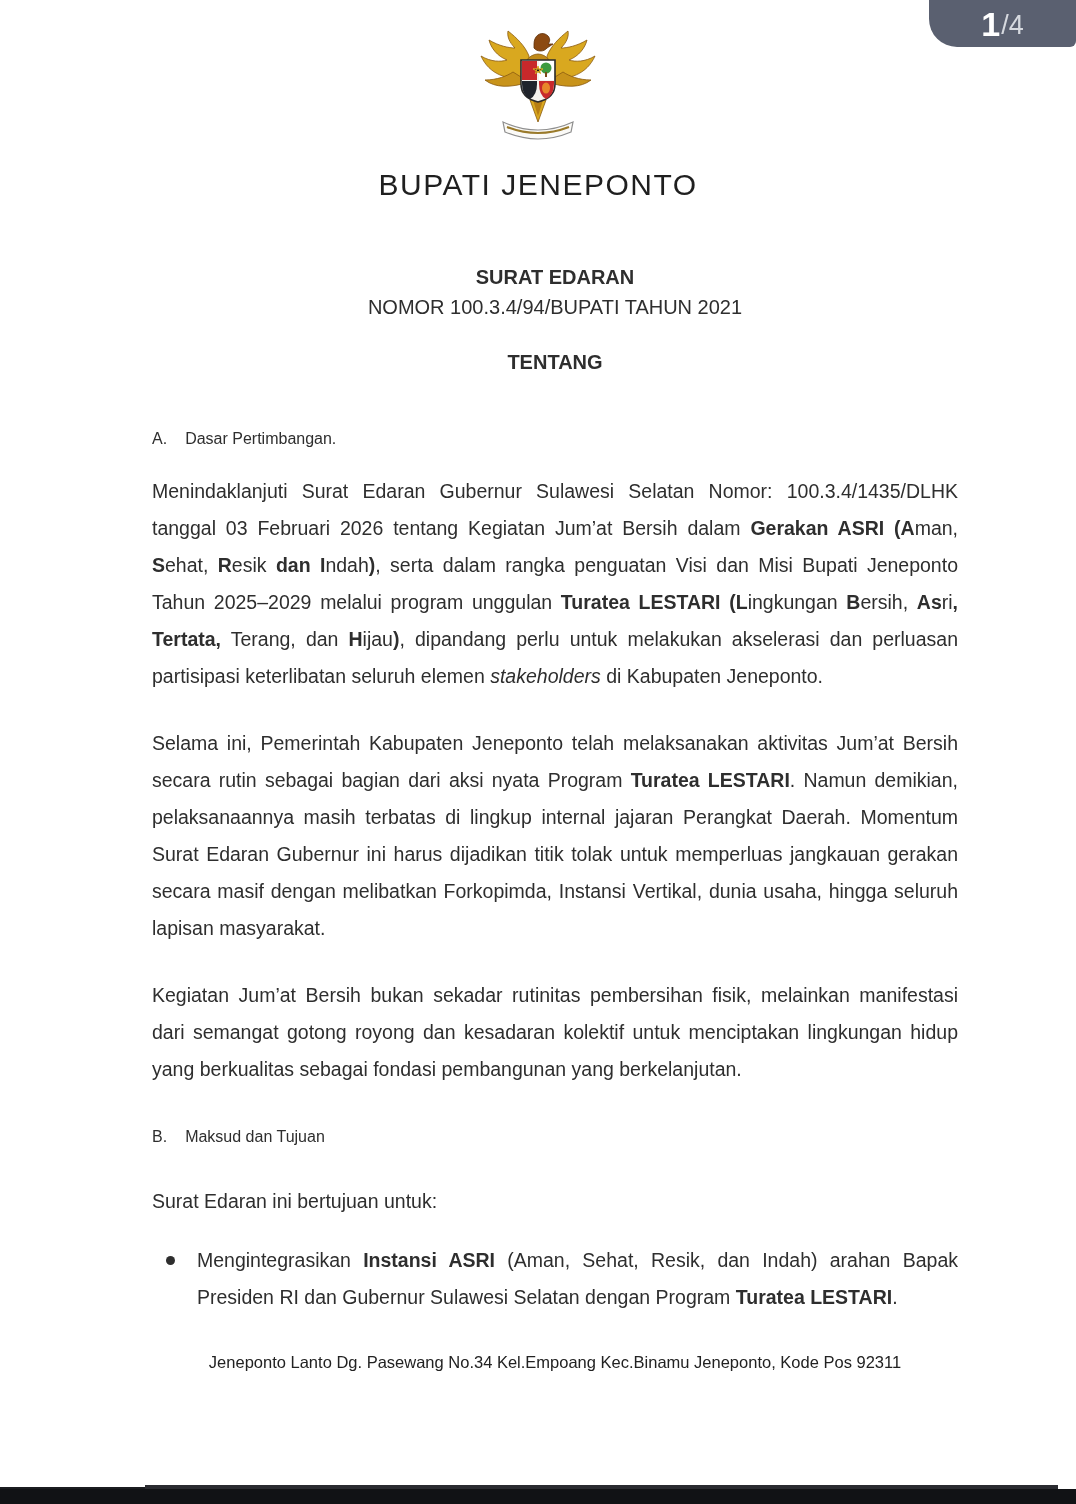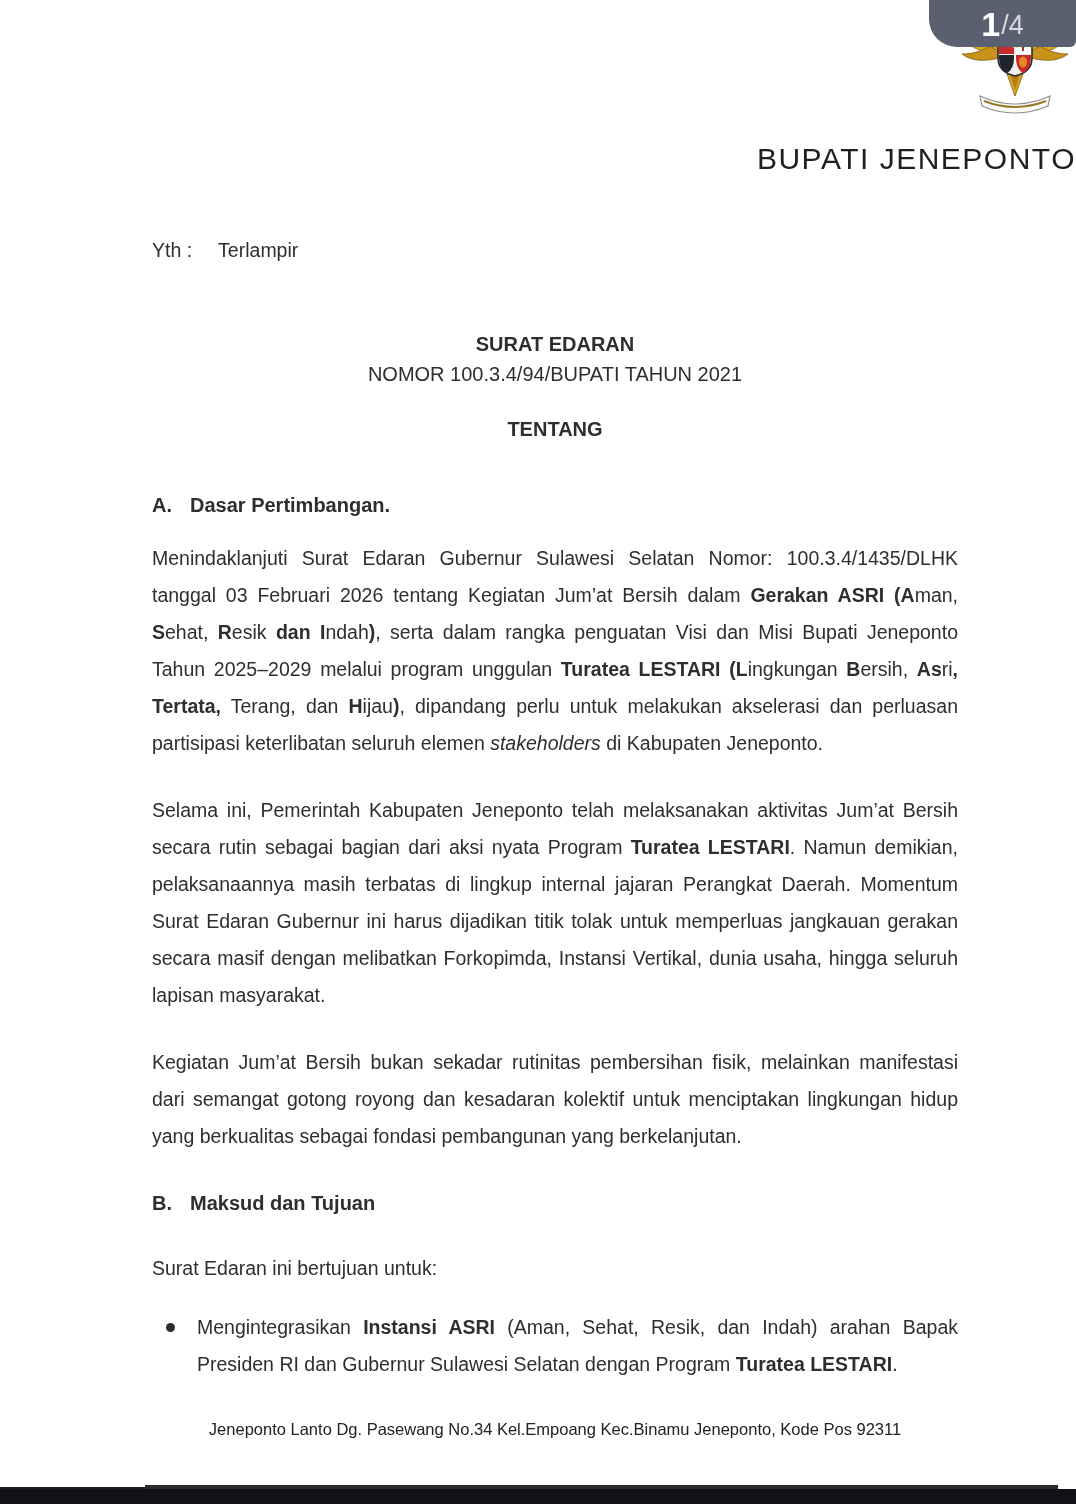--- a/index.html
+++ b/index.html
@@ -16,21 +16,21 @@
     width: 147px; height: 47px;
     background: #5a6070;
     border-radius: 0 0 6px 28px;
     display: flex; align-items: center; justify-content: center;
     gap: 1px;
     z-index: 5;
   }
   .page-badge .cur { color: #ffffff; font-size: 34px; font-weight: bold; line-height: 1; }
   .page-badge .tot { color: #d6d9df; font-size: 27px; font-weight: 300; line-height: 1; padding-top: 3px; }
 
-  .letterhead { text-align: right; }
+  .letterhead { text-align: center; padding-top: 26px; }
   .emblem { display: inline-block; width: 122px; height: 128px; }
   .letterhead-title {
     margin-top: 10px;
     font-size: 30px;
     letter-spacing: 1.5px;
     color: #1f1f1f;
     font-weight: normal;
   }
 
   .content {
@@ -43,21 +43,21 @@
   .recipient .label { margin-right: 26px; }
 
   .doc-heading { text-align: center; margin-top: 60px; }
   .doc-type { font-weight: bold; font-size: 20px; line-height: 30px; }
   .doc-number { font-size: 20px; line-height: 30px; }
 
   .about-block { text-align: center; margin-top: 24px; }
   .about-label { font-size: 20px; line-height: 32px; font-weight: bold; }
   .subject { font-size: 20px; line-height: 33px; }
 
-  .section-heading { margin-top: 42px; font-weight: bold; font-size: 20px; }
+  .section-heading { margin-top: 42px; font-weight: normal; font-size: 16px; }
   .section-heading .sec-label { margin-right: 18px; }
 
   .para {
     margin-top: 16px; margin-bottom: 30px;
     text-align: justify;
   }
   .intro-line { margin-top: 28px; }
 
   .bullet-item { display: flex; margin-top: 22px; }
   .bullet-dot {
@@ -126,23 +126,20 @@
     <polygon points="61,40 63.6,47.5 56,42.9 66,42.9 58.4,47.5" fill="#1a1a1a" stroke="#e6b821" stroke-width="0.9"></polygon>
 
     <path d="M26,96 Q61,112 96,96 L94,106 Q61,120 28,106 Z" fill="#fbfaf7" stroke="#8e8e8e" stroke-width="1.2"></path>
     <path d="M30,101 Q61,113 92,101" stroke="#9a7a2a" stroke-width="2" fill="none"></path>
   </svg>
   <div class="letterhead-title">BUPATI JENEPONTO</div>
 </div>
 
 <div class="content">
 
-  <div class="recipient">
-    <span class="label">Yth :</span><span>Terlampir</span>
-  </div>
 
   <div class="doc-heading">
     <div class="doc-type">SURAT EDARAN</div>
     <div class="doc-number">NOMOR 100.3.4/94/BUPATI TAHUN 2021</div>
   </div>
 
   <div class="about-block">
     <div class="about-label">TENTANG</div>
   </div>
 

